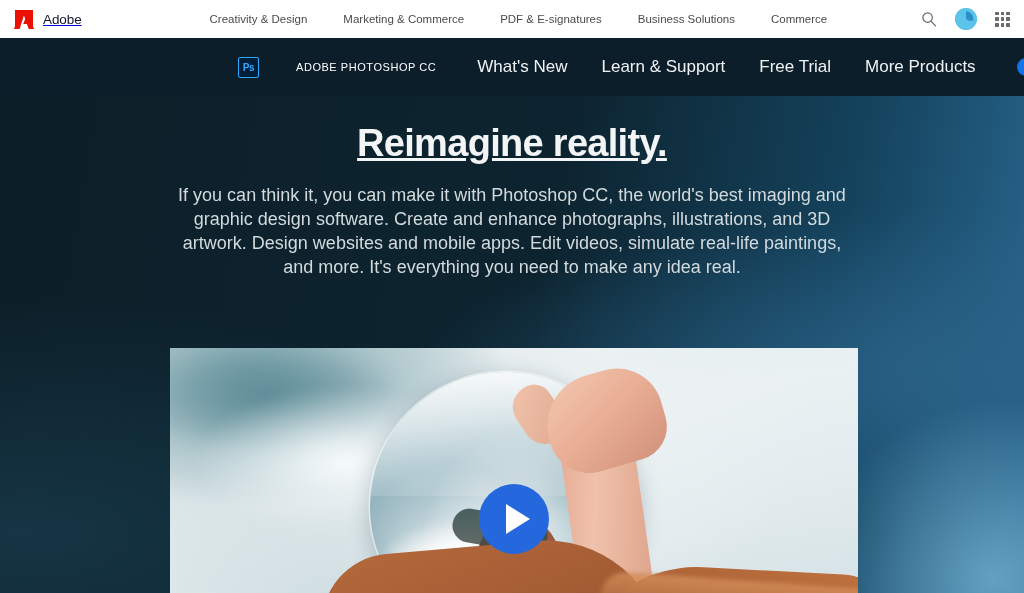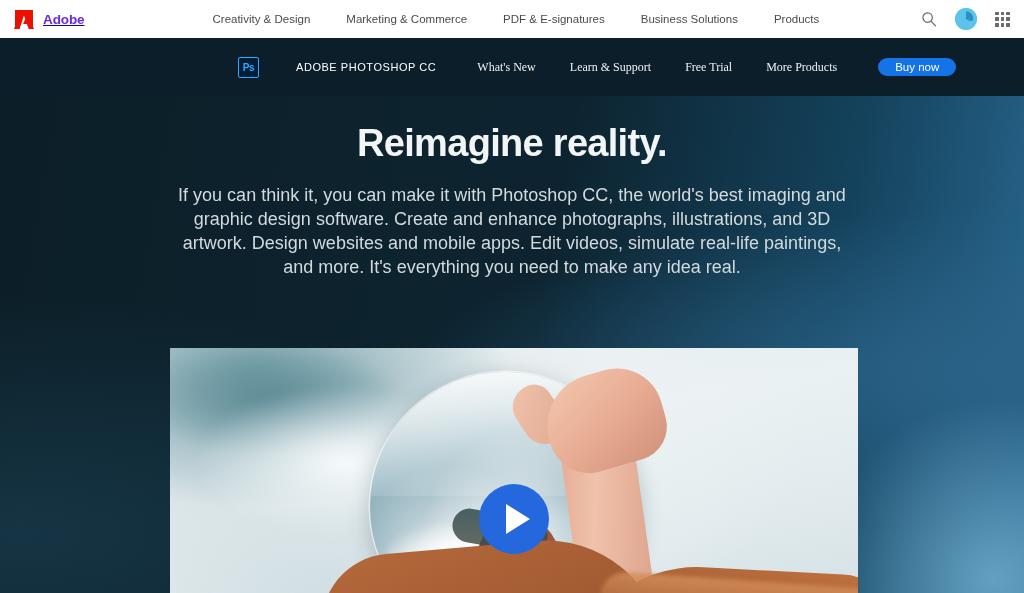--- a/index.html
+++ b/index.html
@@ -19,21 +19,21 @@
     display:flex;
     align-items:center;
     padding:0 14px 0 14px;
   }
   .brand {
     display:flex; align-items:center; gap:9px;
     flex:0 0 auto;
   }
   .adobe-mark { width:20px; height:19px; display:block; }
   .brand-name {
-    font-size:13.5px; font-weight:bold; color:#6d28d9; letter-spacing:-0.1px;
+    font-size:13.5px; font-weight:normal; color:#0f172a; letter-spacing:-0.1px;
   }
 
   .global-nav {
     display:flex; align-items:center;
     gap:36px;
     margin-left:128px;
   }
   .global-nav a {
     font-size:11.5px;
     color:#4b4b4b;
@@ -94,21 +94,21 @@
     font-weight:normal;
     color:#ffffff;
     letter-spacing:0.55px;
     white-space:nowrap;
   }
   .product-nav {
     display:flex; align-items:center; gap:34px;
     margin-left:32px;
   }
   .product-nav a {
-    font-size:12px; color:#f0f2f3; text-decoration:none; white-space:nowrap;font-family:Liberation Serif, serif;
+    font-size:17px; color:#f0f2f3; text-decoration:none; white-space:nowrap;
   }
   .buy-btn {
     margin-left:32px;
     background:#1473e6;
     color:#fff;
     border:none;
     border-radius:14px;
     height:18px;
     padding:0 17px;
     font-size:11.5px;
@@ -137,20 +137,21 @@
     z-index:2;
     text-align:center;
     padding-top:27px;
   }
   .hero-title {
     font-size:38px;
     font-weight:bold;
     color:#f2f4f5;
     letter-spacing:-0.7px;
     line-height:1.1;
+    text-decoration:underline;
   }
   .hero-desc {
     margin:19px auto 0;
     width:672px;
     font-size:18px;
     line-height:1.33;
     color:#d3dadd;
   }
 
   
@@ -321,21 +322,21 @@
       </svg>
     </span>
     <span class="brand-name">Adobe</span>
   </a>
 
   <nav class="global-nav">
     <a href="#">Creativity &amp; Design</a>
     <a href="#">Marketing &amp; Commerce</a>
     <a href="#">PDF &amp; E-signatures</a>
     <a href="#">Business Solutions</a>
-    <a href="#">Products</a>
+    <a href="#">Commerce</a>
   </nav>
 
   <div class="global-right">
     <span>
       <svg class="icon-search" viewBox="0 0 16 16" aria-hidden="true">
         <circle cx="6.6" cy="6.6" r="4.7" fill="none" stroke="#666" stroke-width="1.2"></circle>
         <line x1="10.2" y1="10.4" x2="14.6" y2="14.9" stroke="#666" stroke-width="1.2" stroke-linecap="round"></line>
       </svg>
     </span>
     <span class="avatar">

